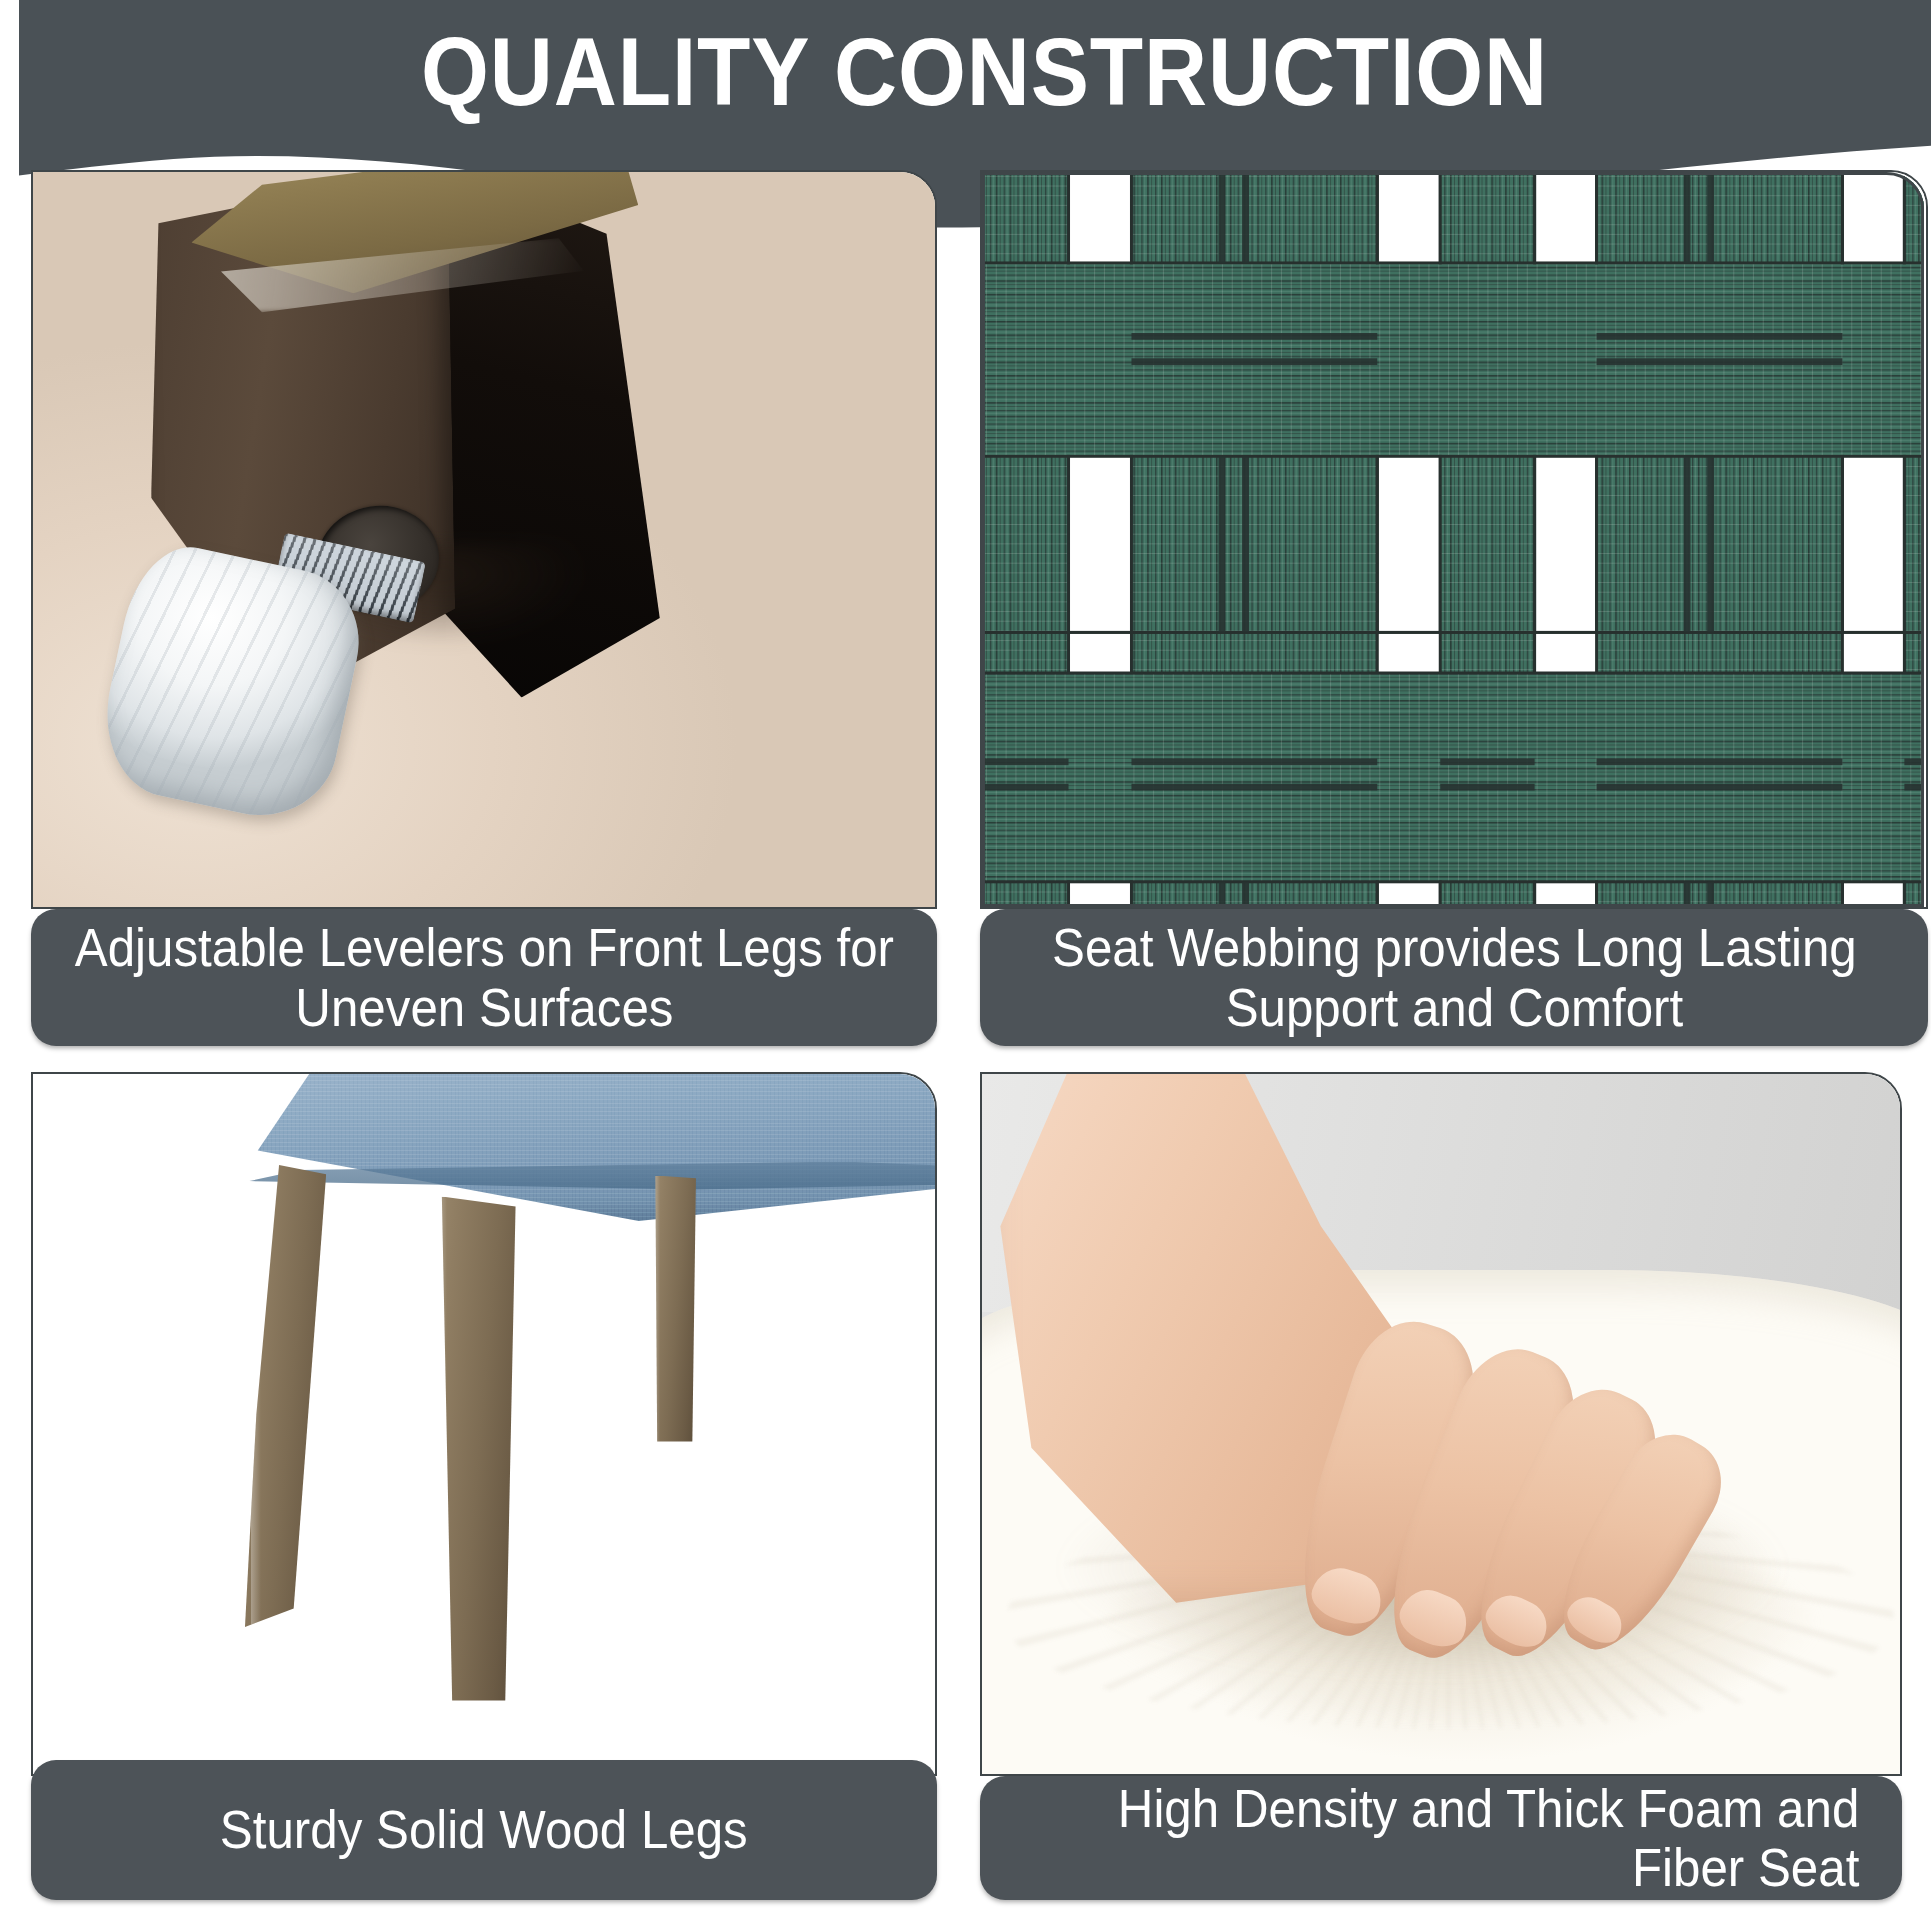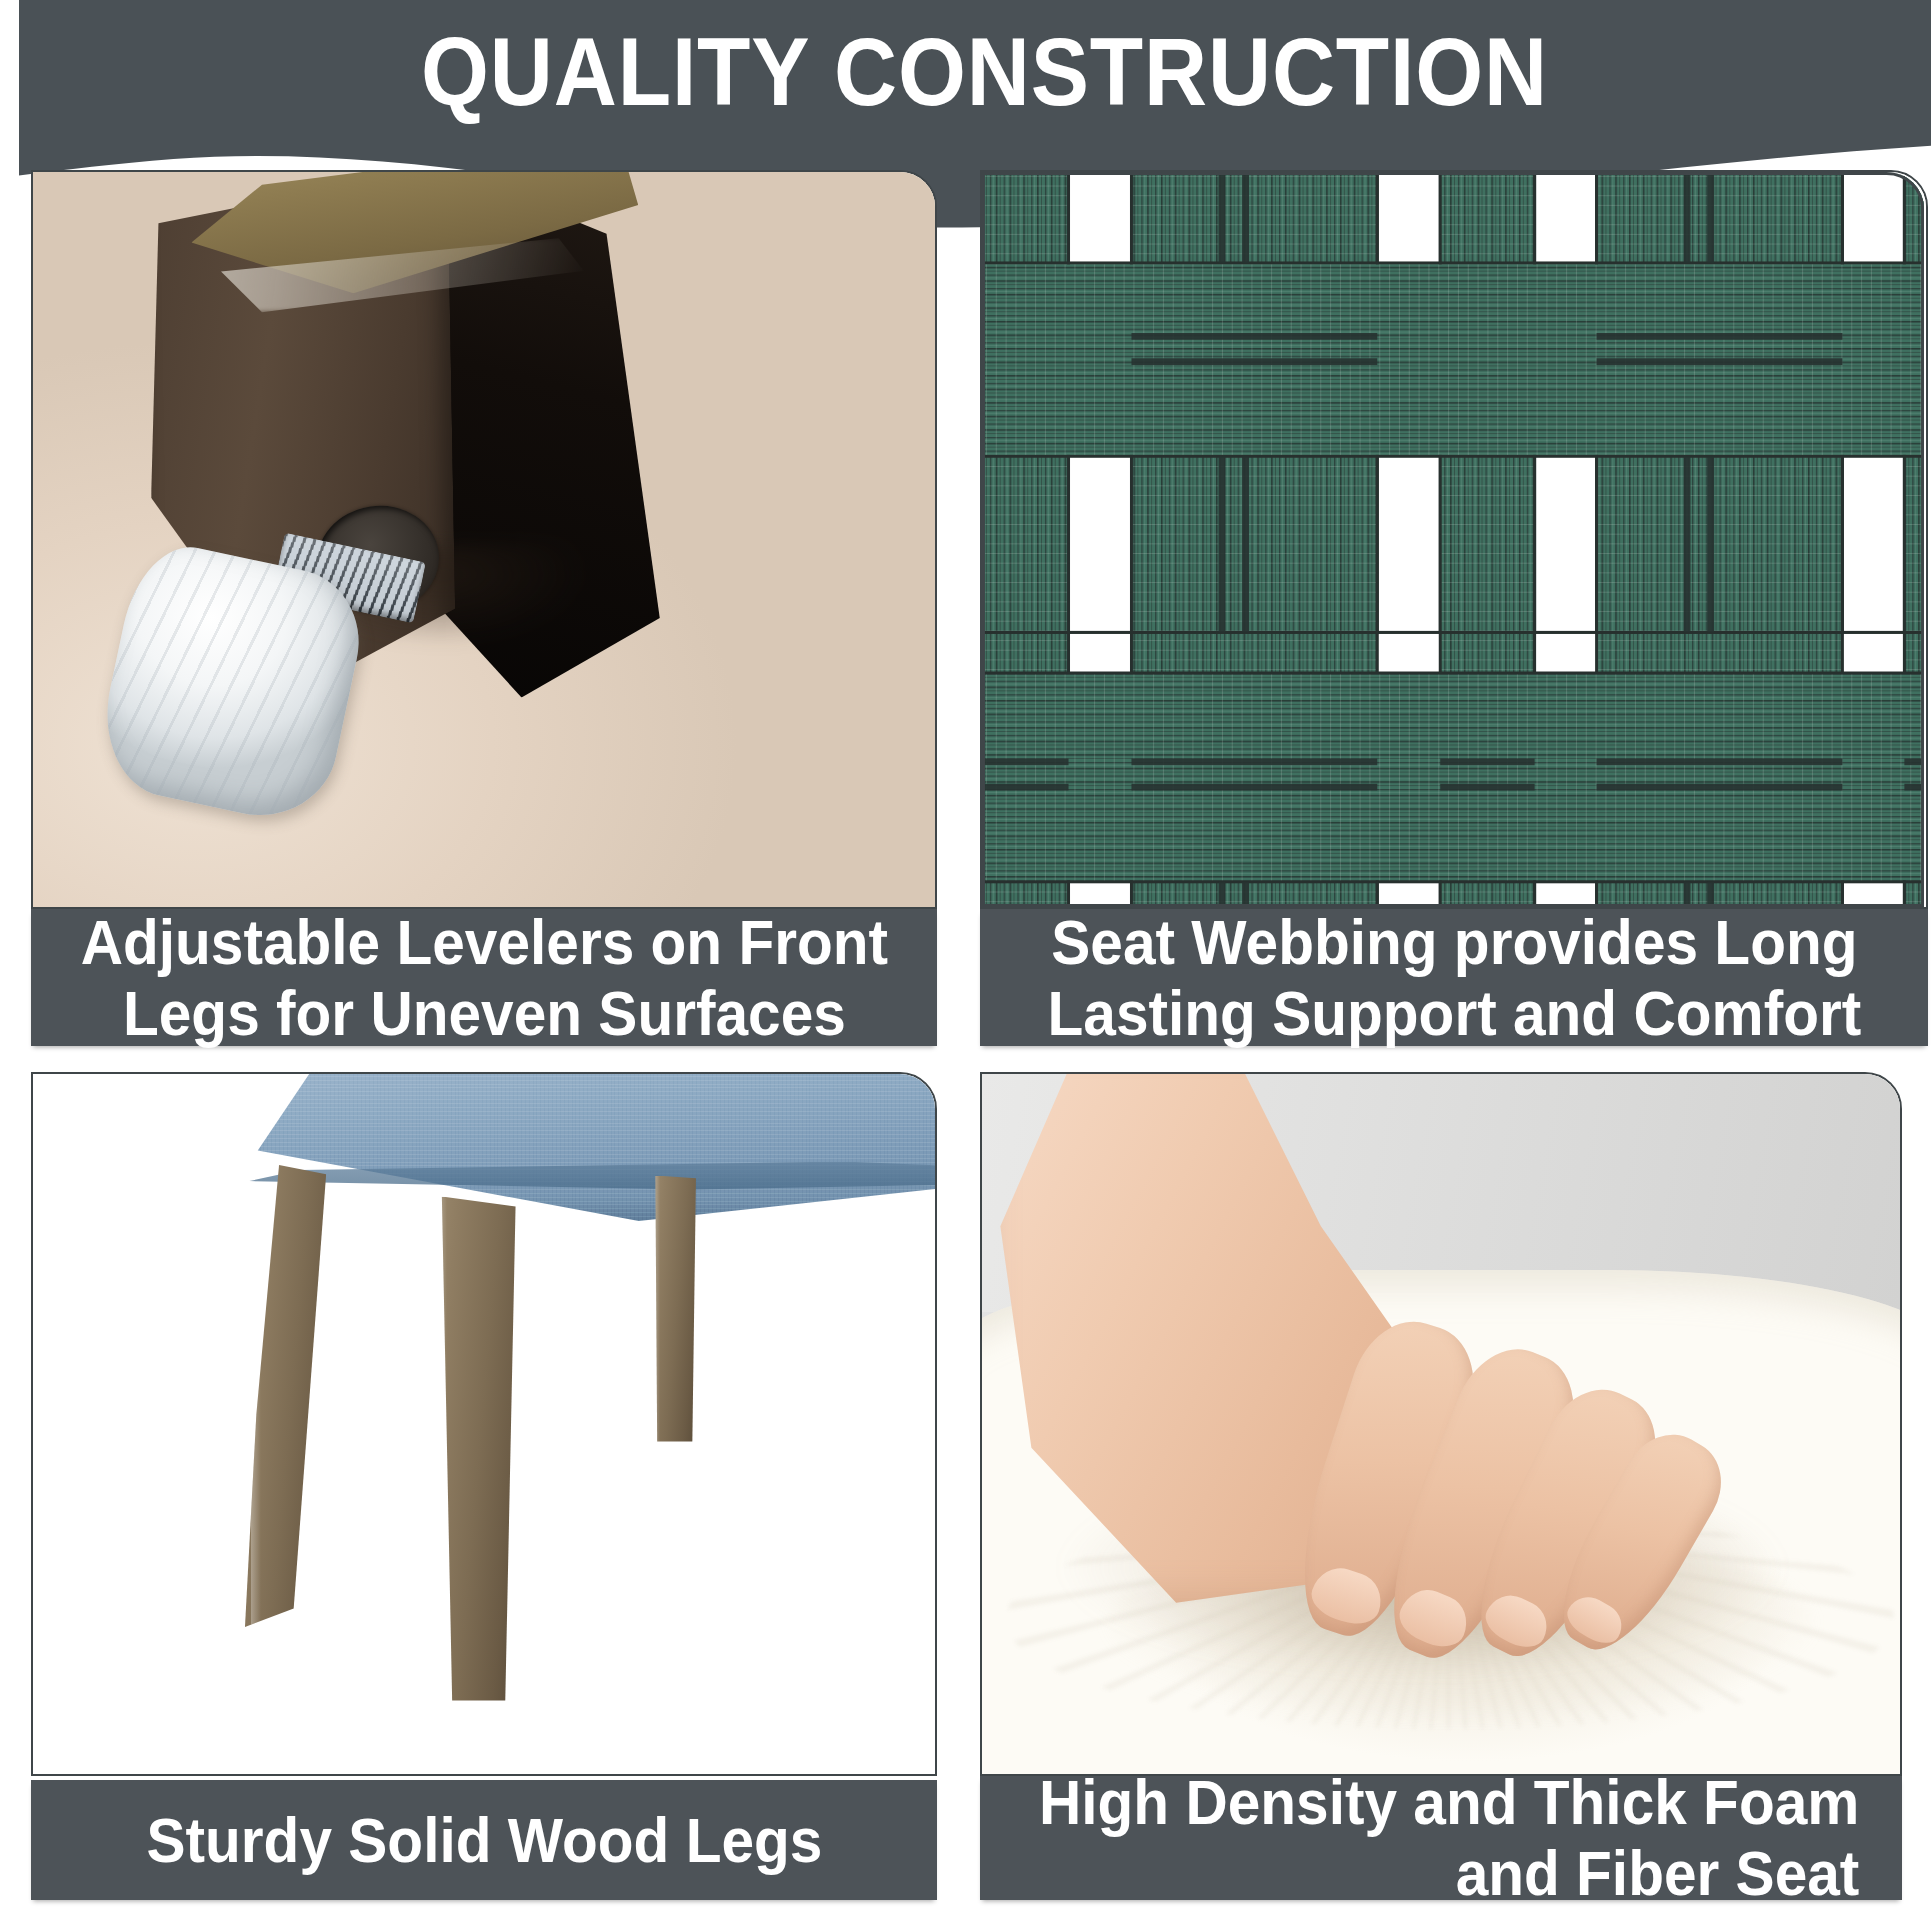--- a/index.html
+++ b/index.html
@@ -38,42 +38,43 @@
     box-sizing:border-box;
     overflow:hidden;
     background:#ffffff;
   }
   .panel-caption{
     position:absolute;left:0;right:0;
     background:#4d5358;
     color:#ffffff;
     display:flex;align-items:center;justify-content:center;
     text-align:center;
-    font-weight:700;
-    font-size:63px;
+    font-weight:400;
+    font-size:53px;
     line-height:1.12;
     transform-origin:center;
     box-shadow:0 3.9px 4.8px -1.9px rgba(0,0,0,0.35);
     padding:0 11.6px;
     box-sizing:border-box;
+    border-radius:25px;
   }
   .panel-caption span{display:block;transform:scaleX(0.93);}
 
   
   #card-levelers{left:0;top:0;width:906px;height:876px;}
   #card-levelers .panel-photo{bottom:137px;border-radius:0 37px 0 0;}
   #card-levelers .panel-caption{height:137px;bottom:0;}
 
   #card-webbing{left:949px;top:0;width:922px;height:876px;padding-left:26px;}
   #card-webbing .panel-photo{bottom:137px;border-radius:0 37px 0 0;}
   #card-webbing .panel-caption{height:137px;bottom:0;}
 
   #card-legs{left:0;top:902px;width:906px;height:828px;}
   #card-legs .panel-photo{bottom:124px;border-radius:0 37px 0 0;}
-  #card-legs .panel-caption{height:120px;bottom:0;}
+  #card-legs .panel-caption{height:140px;bottom:0;}
 
   #card-foam{left:949px;top:902px;width:922px;height:828px;}
   #card-foam .panel-photo{bottom:124px;border-radius:0 37px 0 0;}
   #card-foam .panel-caption{height:124px;bottom:0;text-align:right;}
 
   
   .photo-leveler{
     position:absolute;inset:0;
     background:
       radial-gradient(ellipse 60% 55% at 18% 78%, #efe2d4 0%, #e4d3c2 55%, #d9c8b6 100%),

